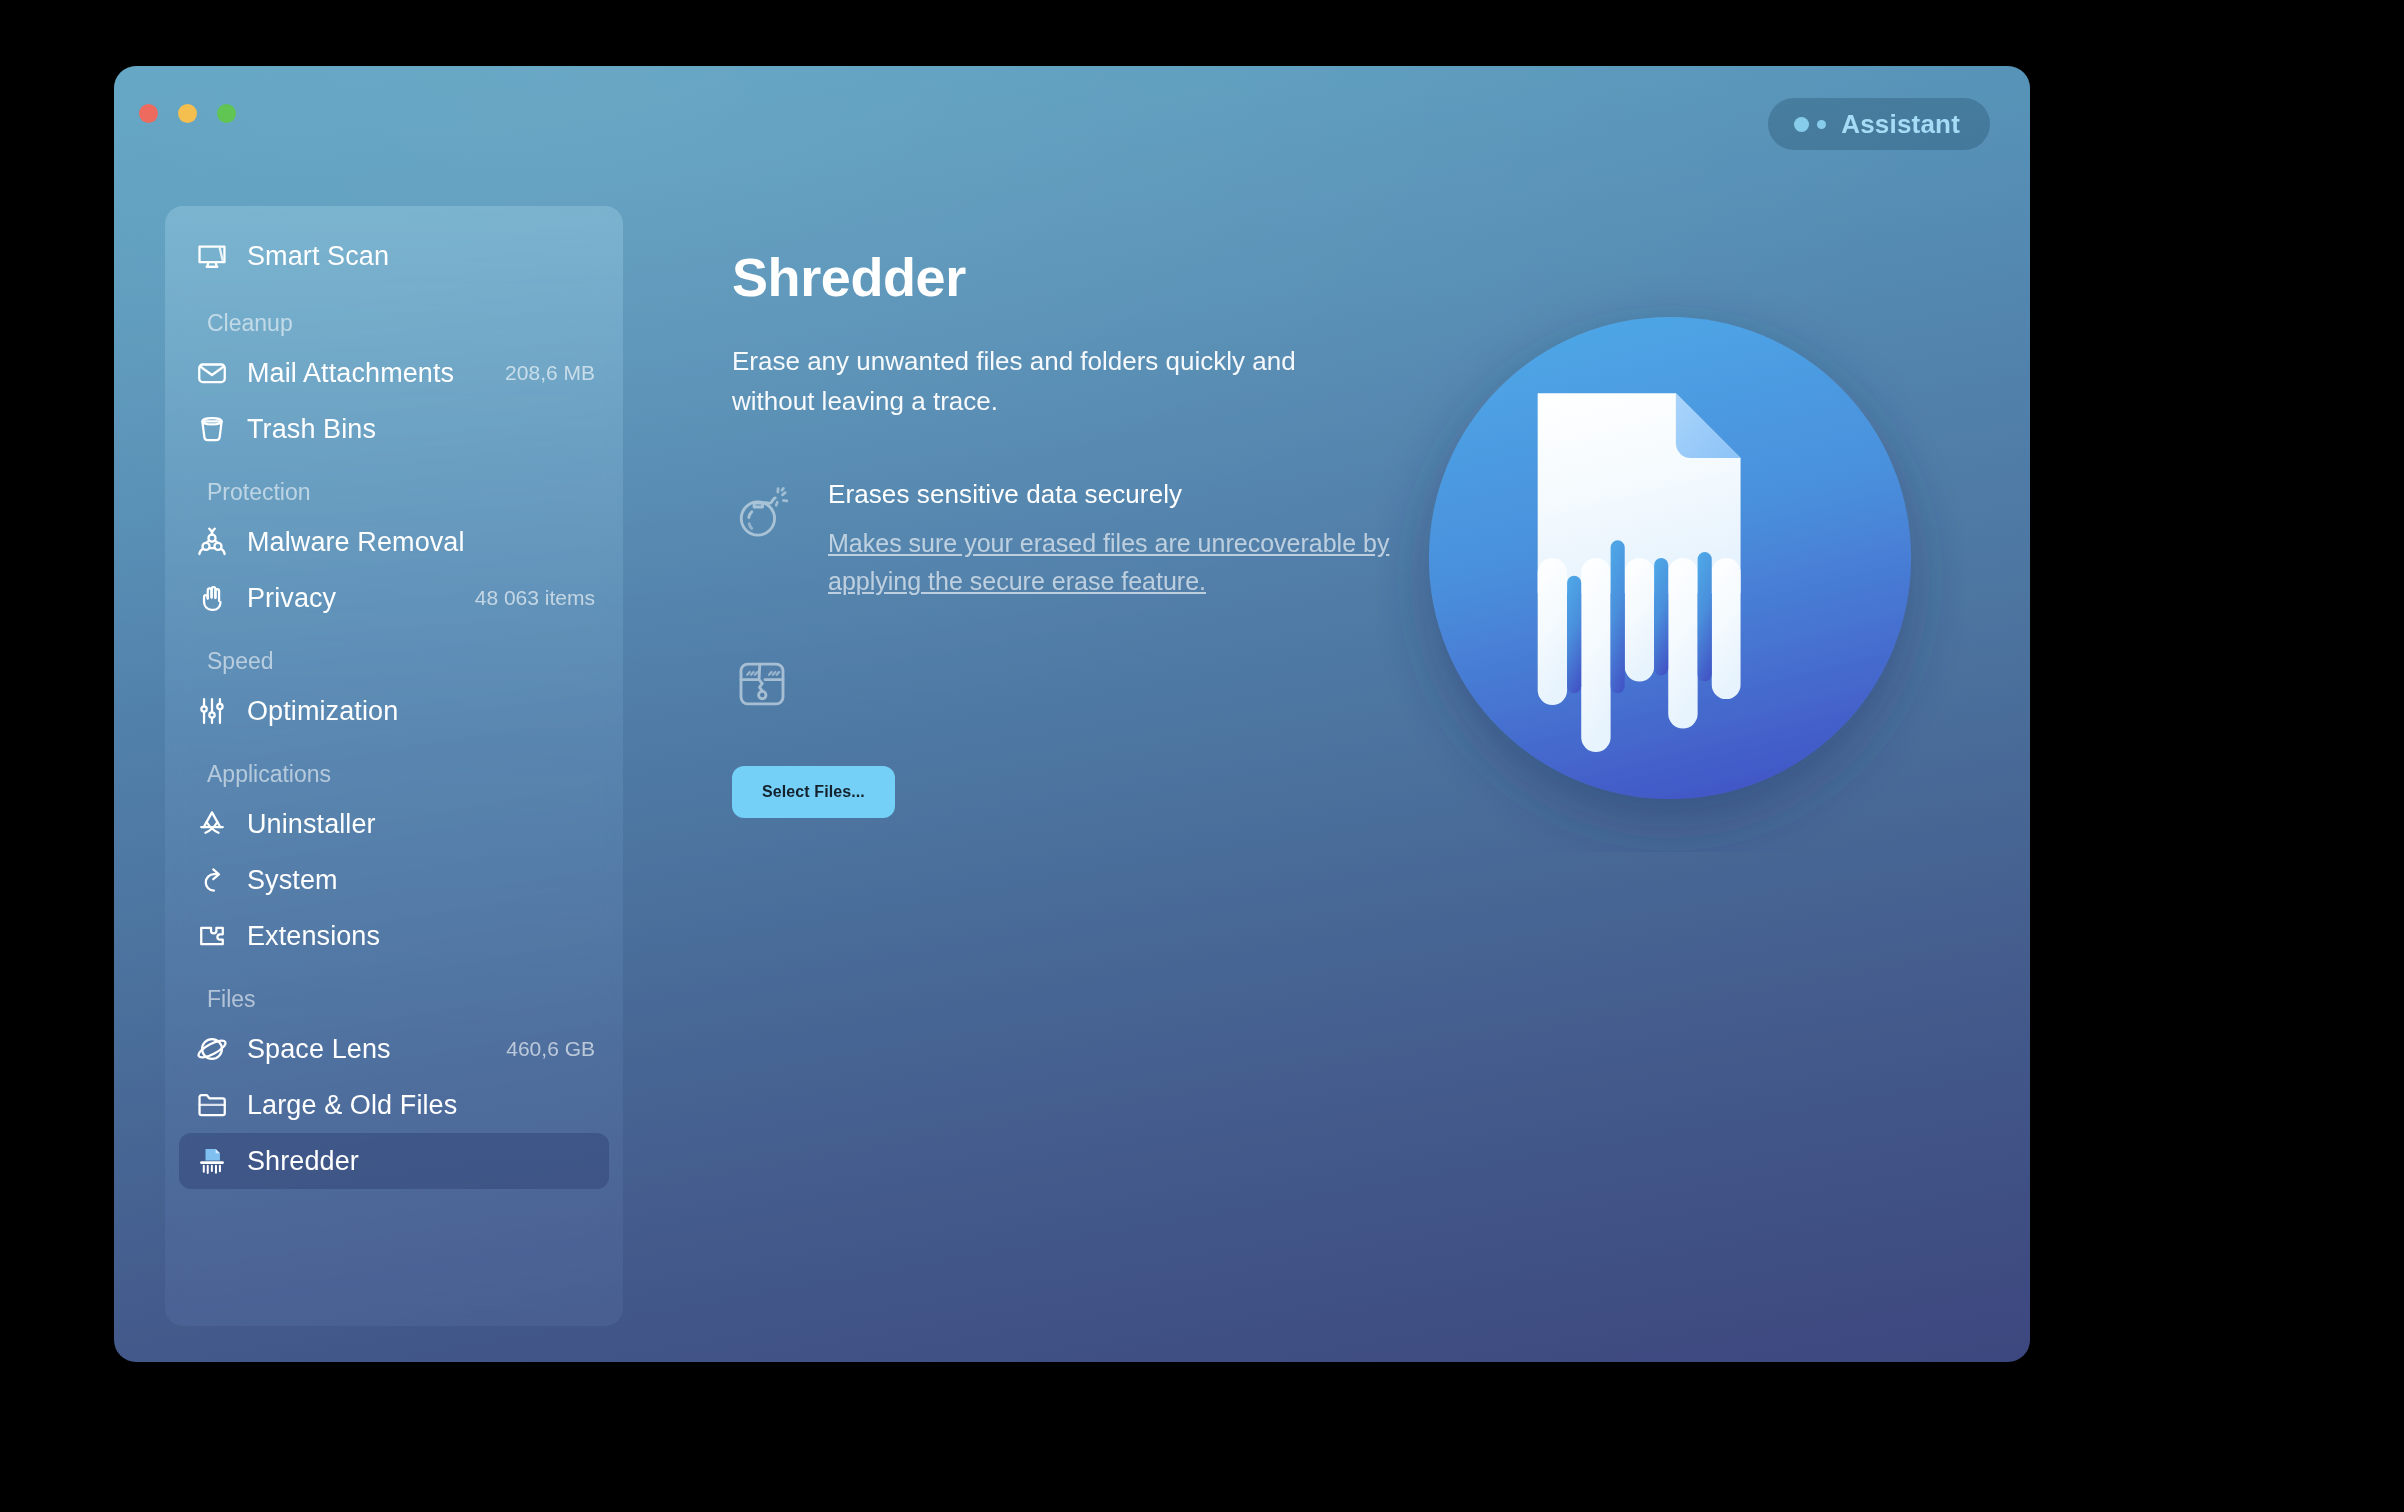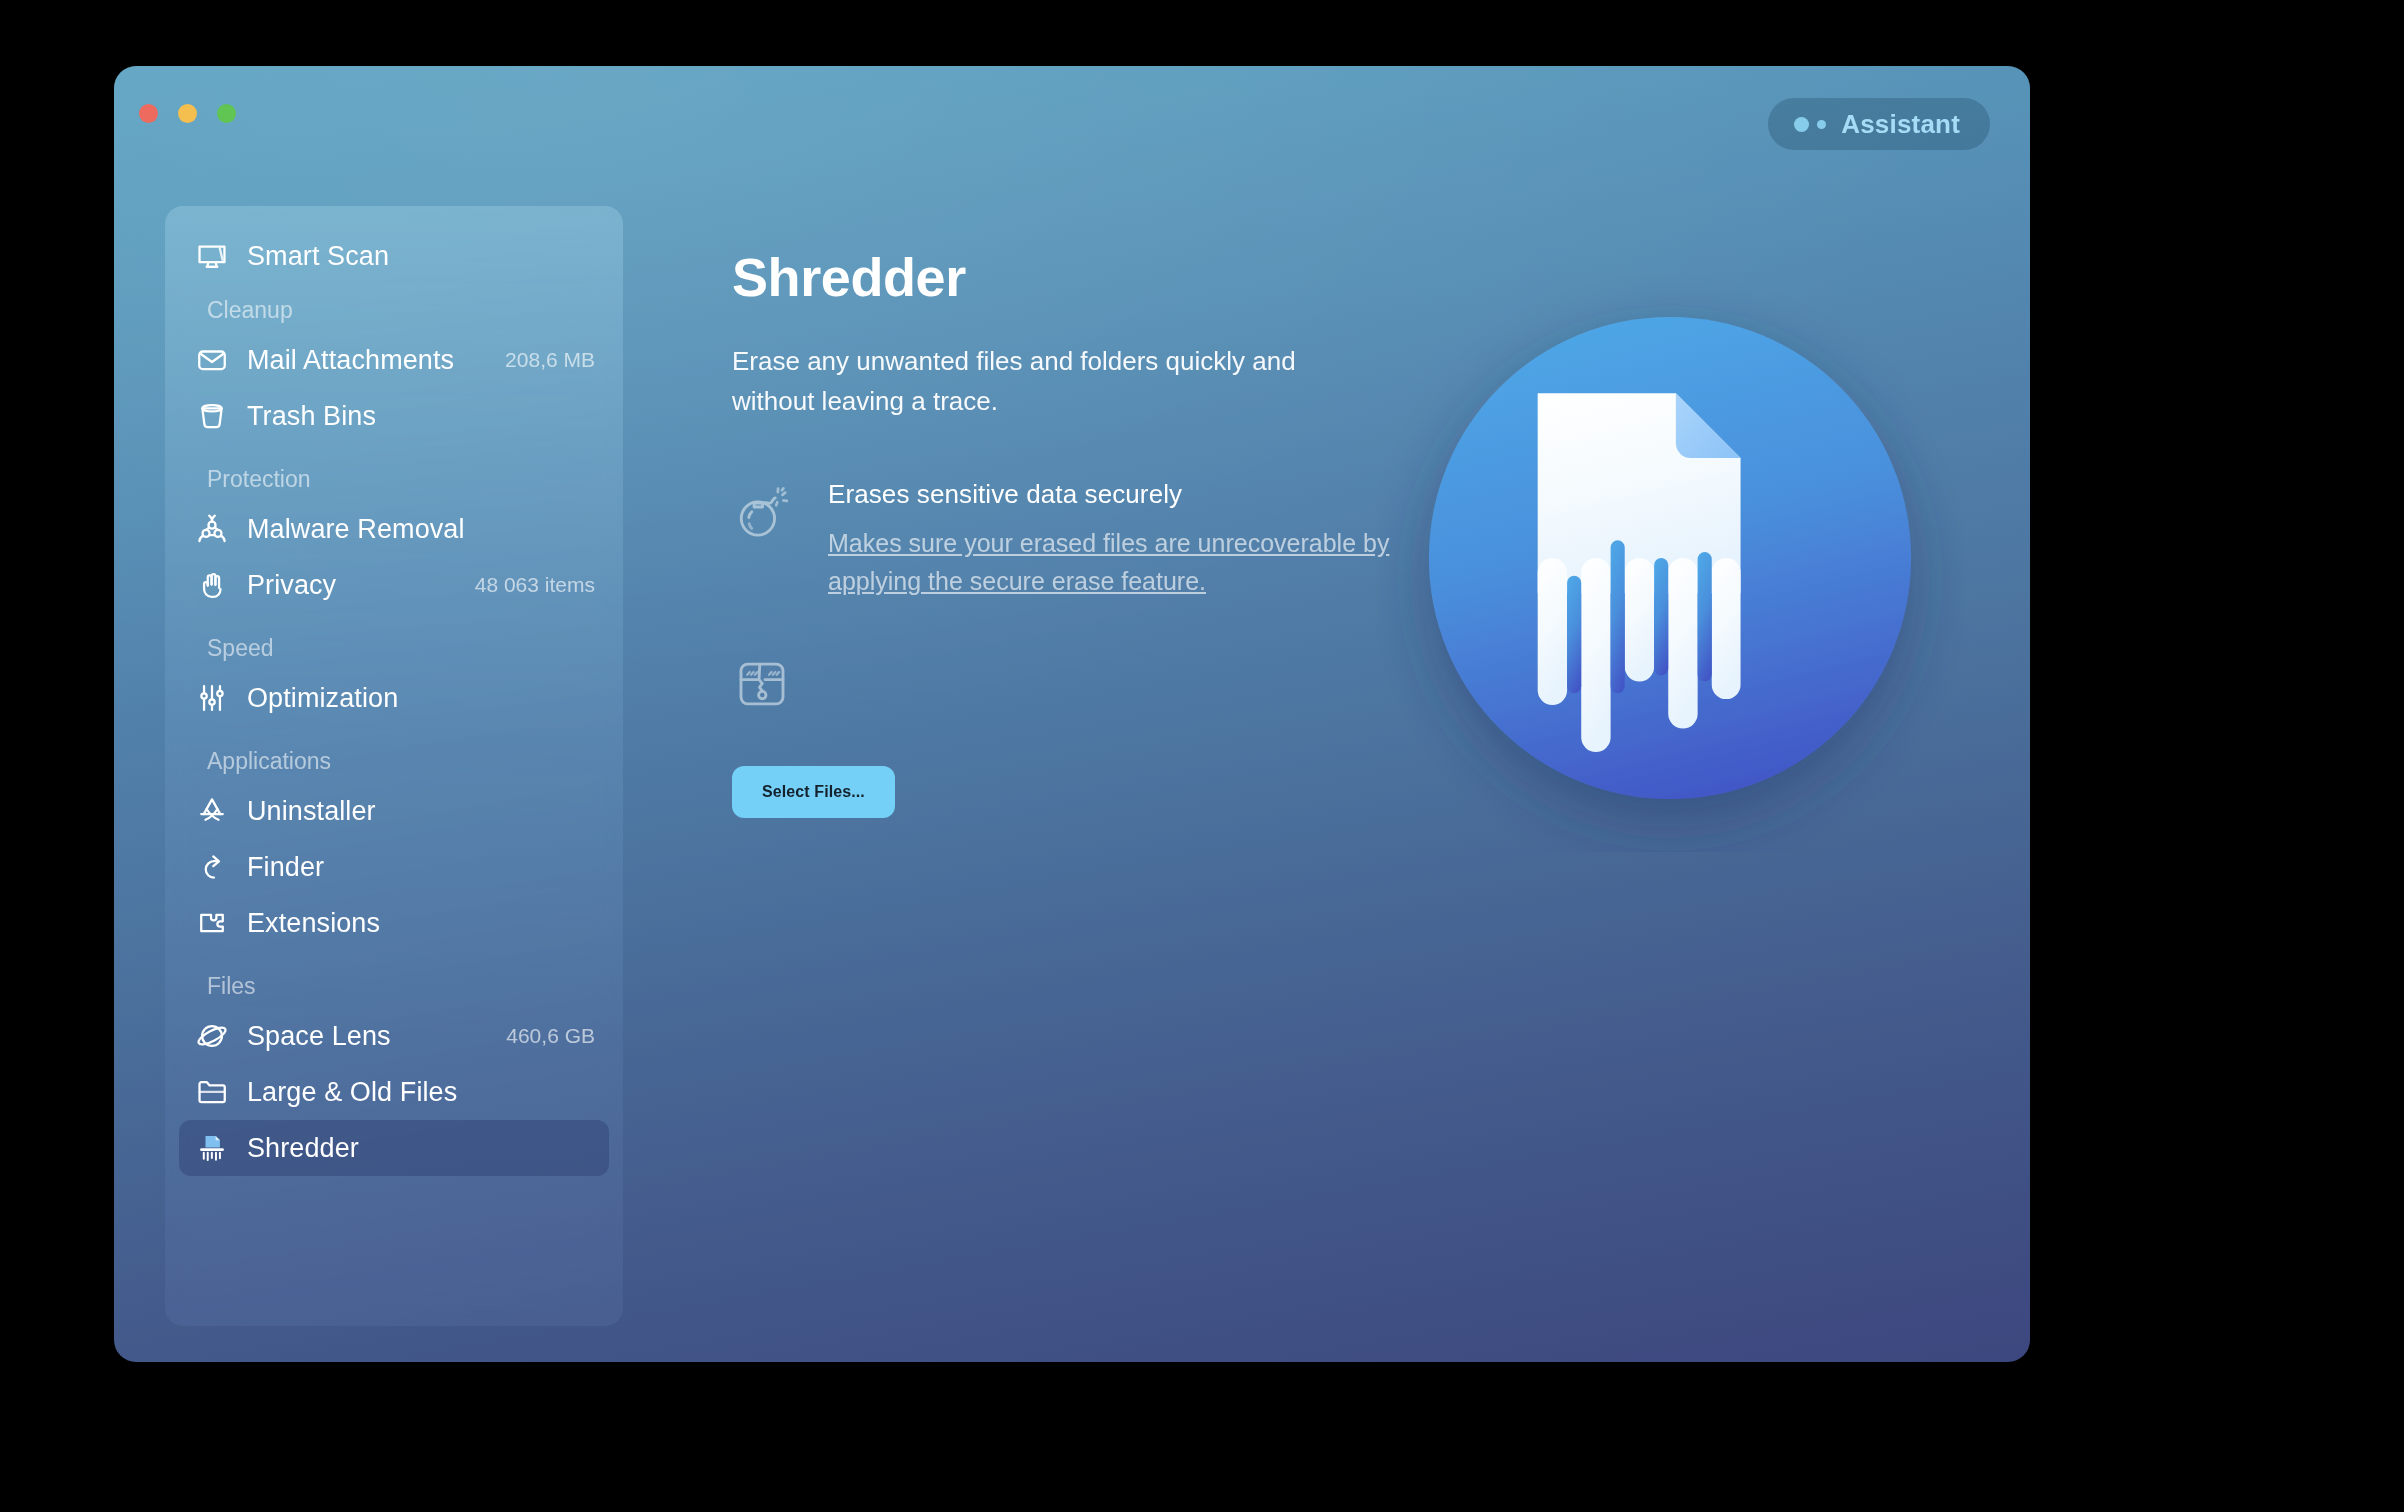--- a/index.html
+++ b/index.html
@@ -154,21 +154,21 @@
   }
 
   .nav-section {
     font-size: 23px;
     font-weight: 400;
     color: rgba(255,255,255,.56);
     padding: 0 0 0 28px;
     margin: 22px 14px 8px 14px;
     white-space: nowrap;
   }
-  .nav-section.first { margin-top: 13px; }
+  .nav-section.first { margin-top: 26px; }
 
   
   .main {
     position: absolute;
     left: 618px;
     top: 180px;
     right: 60px;
     bottom: 60px;
     z-index: 3;
   }
@@ -353,21 +353,21 @@
           </span>
           <span class="nav-label">Uninstaller</span>
         </div>
         <div class="nav-row">
           <span class="nav-icon">
             <svg width="34" height="34" viewBox="0 0 24 24">
               <path fill="none" stroke="#ffffff" stroke-width="1.6" stroke-linecap="round" stroke-linejoin="round" d="M13.4 19.5a5.8 5.8 0 1 1 0-11.6h2.8"></path>
               <path fill="none" stroke="#ffffff" stroke-width="1.6" stroke-linecap="round" stroke-linejoin="round" d="M12.9 4.5 16.9 8l-4 3.4"></path>
             </svg>
           </span>
-          <span class="nav-label">Finder</span>
+          <span class="nav-label">System</span>
         </div>
         <div class="nav-row">
           <span class="nav-icon">
             <svg width="34" height="34" viewBox="0 0 24 24">
               <path fill="none" stroke="#ffffff" stroke-width="1.6" stroke-linecap="round" stroke-linejoin="round" d="M4.4 6.2h6.9v2.1a1.9 1.9 0 1 0 3.8 0V6.2h4.5v4.6h-1.9a1.9 1.9 0 1 0 0 3.8h1.9v3.2H4.4z"></path>
             </svg>
           </span>
           <span class="nav-label">Extensions</span>
         </div>
         <div class="nav-section">Files</div>

